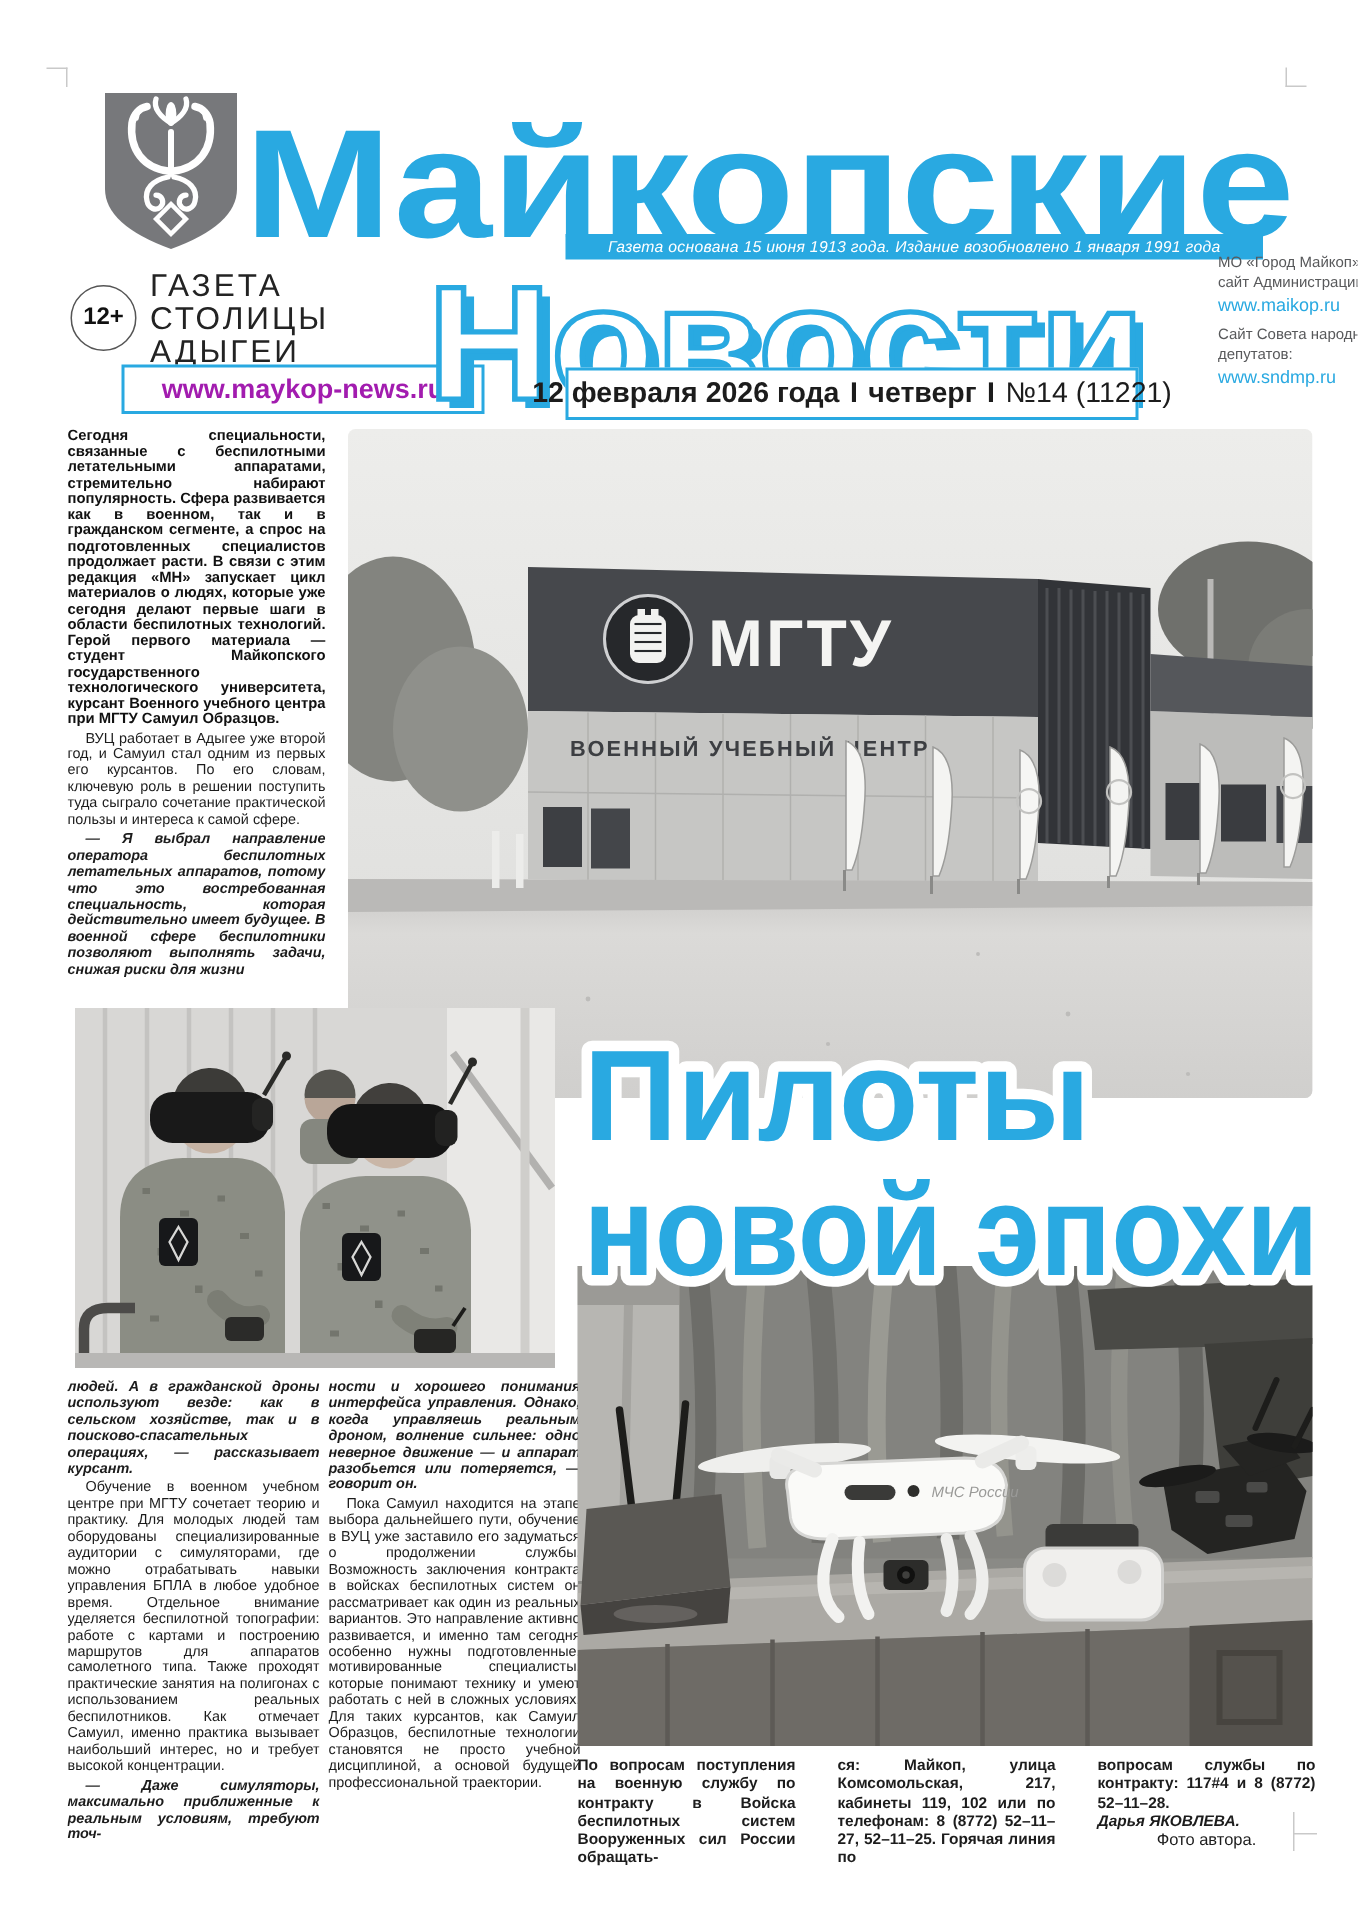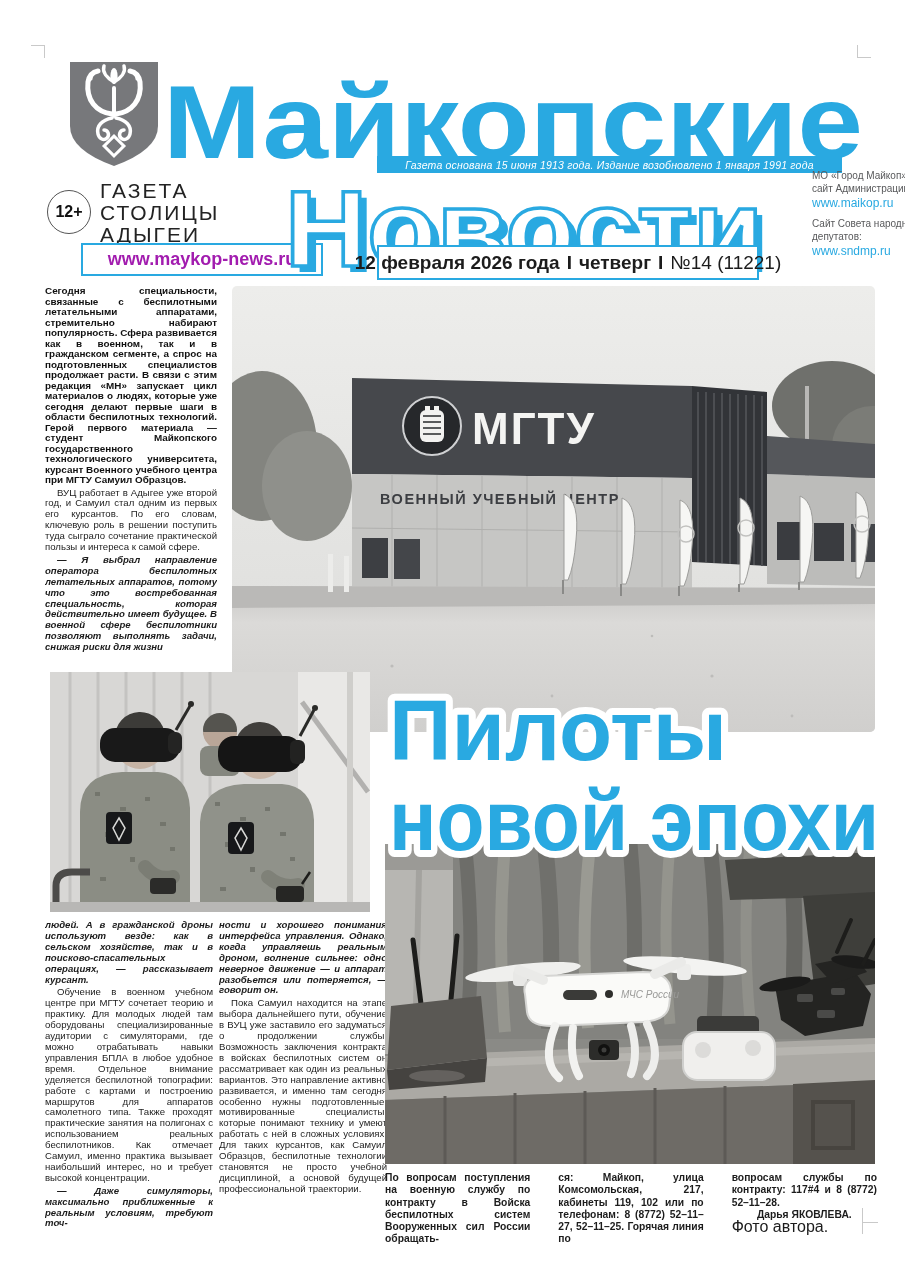--- a/index.html
+++ b/index.html
@@ -28,22 +28,22 @@
   
   .col{text-align:justify;overflow:hidden;}
   .col p{margin:0;}
   p.lead{font-weight:bold;font-size:9.9px;line-height:10.5px;color:#111;}
   p.body{font-size:9.6px;line-height:10.9px;text-indent:12px;margin-top:2px;}
   p.quote{font-size:9.6px;line-height:10.9px;font-style:italic;text-indent:12px;margin-top:2px;font-weight:bold;}
   p.noindent{text-indent:0;}
   
   .caption{display:grid;grid-template-columns:1fr 1fr 1fr;column-gap:28px;}
   .caption .c{font-weight:bold;font-size:10.3px;line-height:12.3px;text-align:justify;}
-  .byline{font-weight:bold;text-align:center;font-size:10.3px;line-height:12.3px;}
-  .credit{font-weight:normal;text-align:left;font-size:16px;line-height:12.3px;}
+  .byline{font-weight:bold;text-align:left;font-size:10.3px;line-height:12.3px;font-style:italic;}
+  .credit{font-weight:normal;text-align:center;font-size:11px;line-height:12.3px;}
   .photo{display:block;}
   svg text{font-family:"Liberation Sans",sans-serif;}
 </style>
 </head>
 <body>
 
 <div class="page">
 
   <div class="crop" style="left:31px;top:45px;width:14px;height:1px"></div>
   <div class="crop" style="left:44px;top:45px;width:1px;height:13px"></div>

